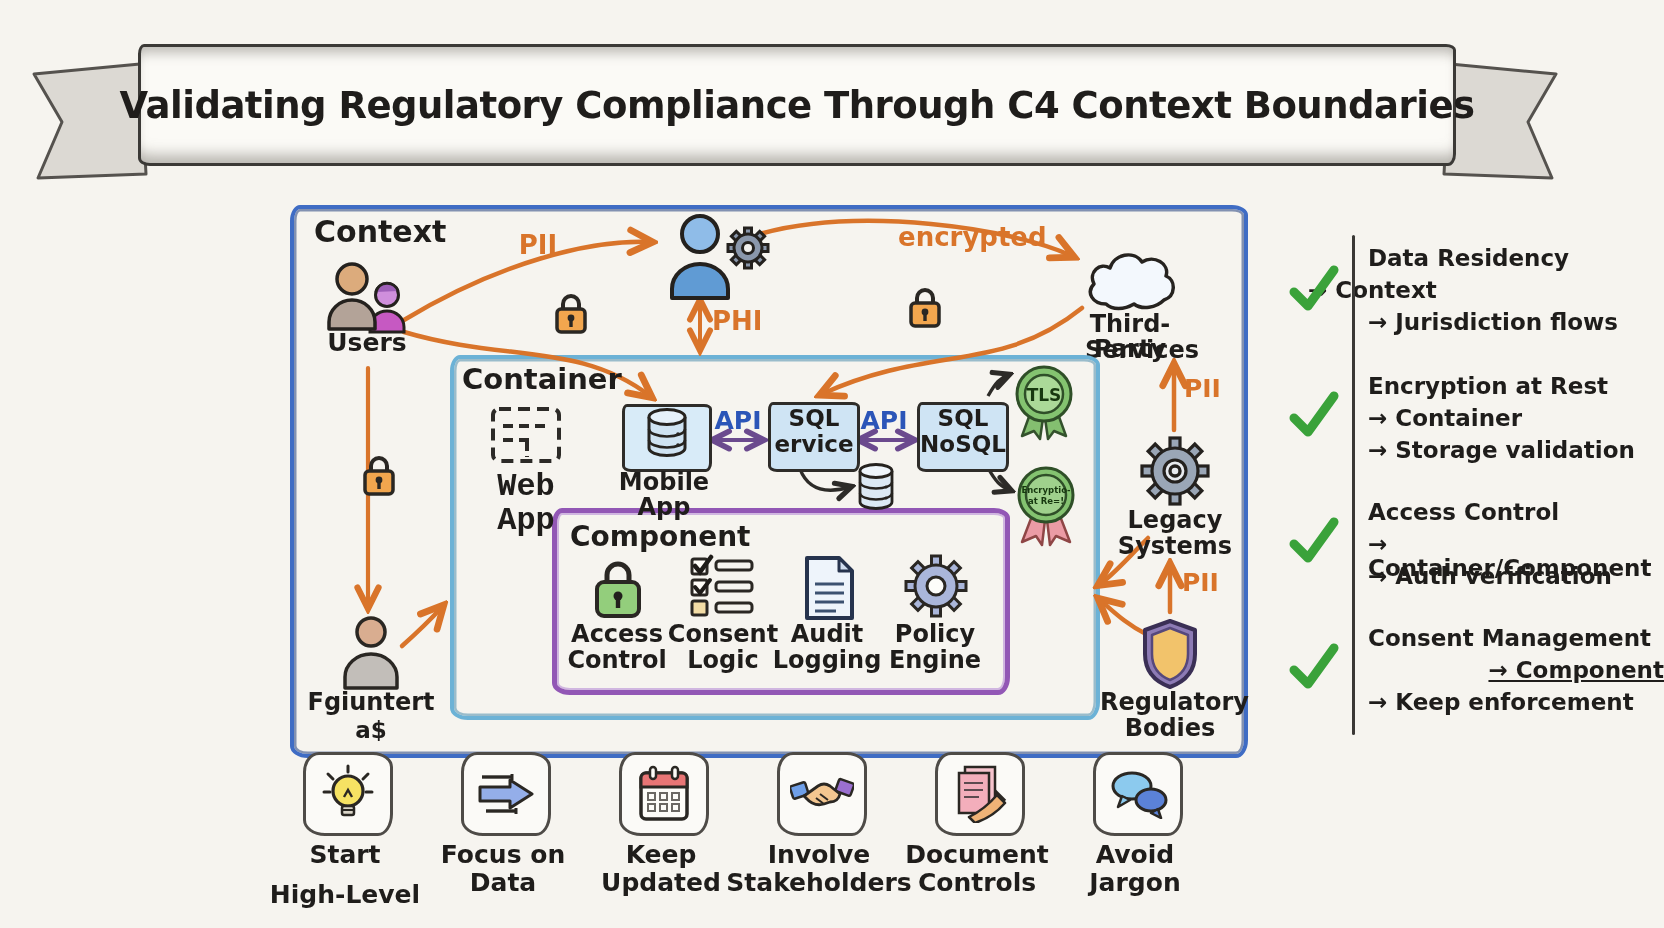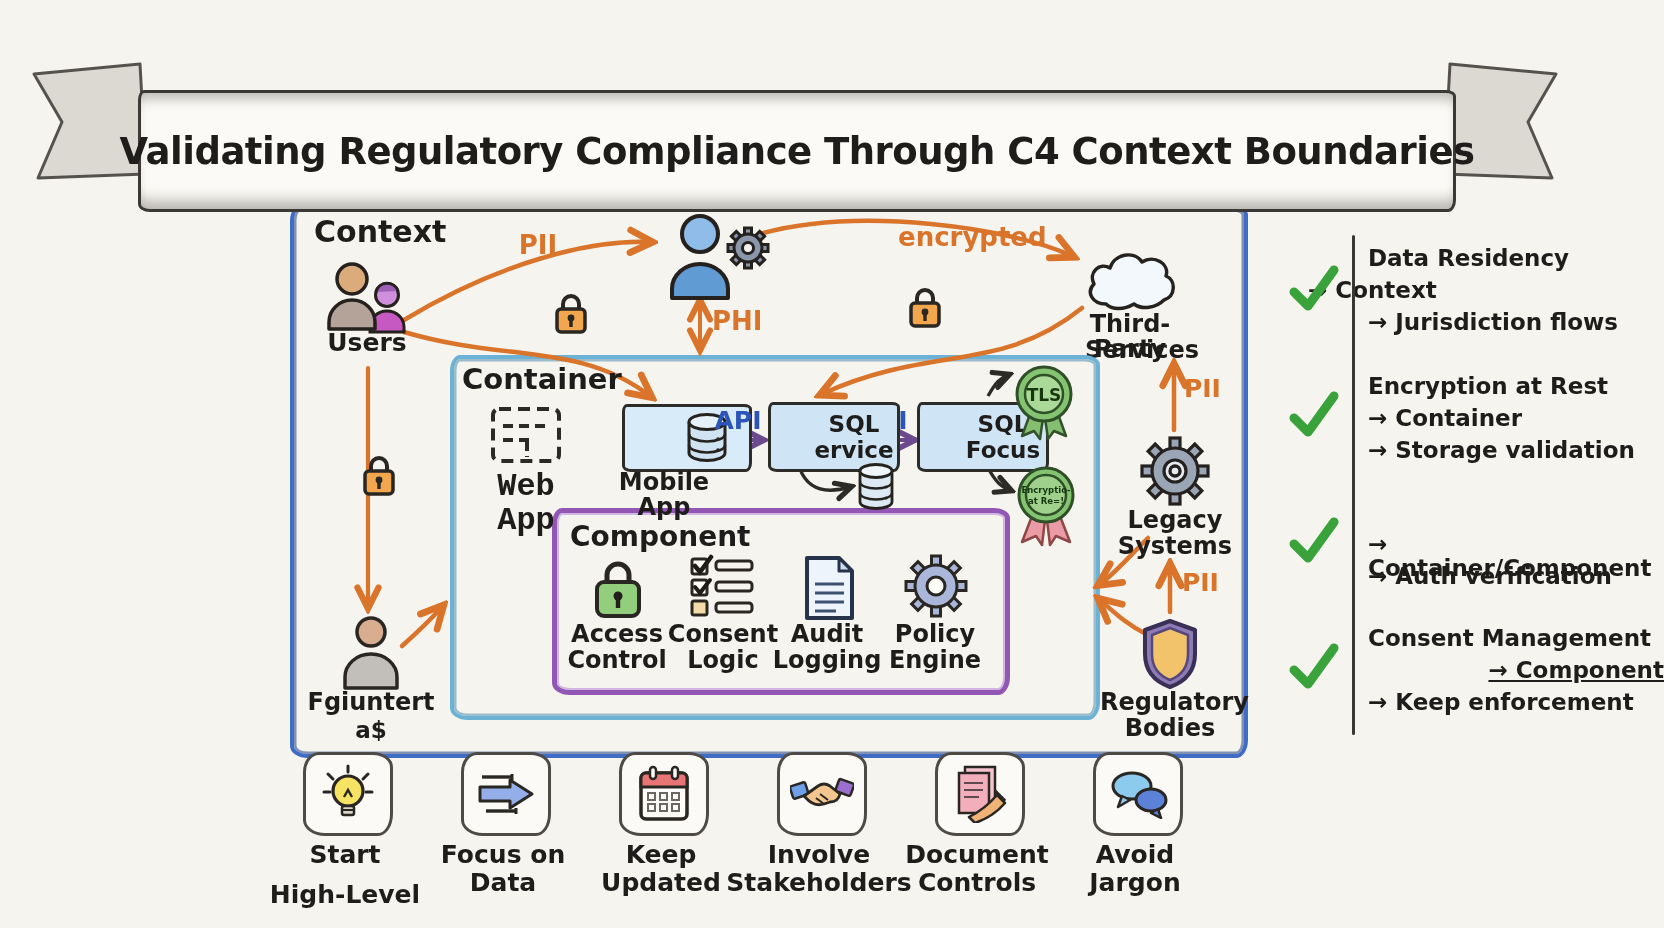--- a/index.html
+++ b/index.html
@@ -5,32 +5,32 @@
   html,body{margin:0;padding:0;background:#e9e7e2;}
   .stage{position:relative;width:1664px;height:928px;background:#f6f4ef;overflow:hidden;
          font-family:"DejaVu Sans","Liberation Sans",sans-serif;color:#1f1d1b;}
   .abs{position:absolute;}
   .lbl{position:absolute;font-weight:bold;text-align:center;color:#1f1d1b;line-height:1.05;}
   .sk{border-radius:10px 16px 12px 18px / 16px 10px 18px 12px;}
   
   .band{position:absolute;left:138px;top:44px;width:1312px;height:116px;background:#fbfaf6;
         border:3px solid #3b3936;border-radius:6px 10px 8px 12px/10px 6px 12px 8px;z-index:4;
         box-shadow:inset 0 14px 12px -8px rgba(118,113,106,.45), inset 0 -16px 14px -8px rgba(118,113,106,.5);
-        display:flex;align-items:center;justify-content:center;margin-top:46px;}
+        display:flex;align-items:center;justify-content:center;}
   .band-title{font-size:37px;font-weight:bold;letter-spacing:-.5px;white-space:nowrap;}
   
   .ctx{position:absolute;left:290px;top:205px;width:950px;height:545px;border:4px solid #3f6cc4;
        box-shadow:inset 0 0 0 2.5px rgba(34,64,126,.55);background:transparent;z-index:1;}
   .cnt{position:absolute;left:450px;top:355px;width:642px;height:357px;border:4px solid #6cb2d6;
        box-shadow:inset 0 0 0 2.5px rgba(61,131,168,.5);z-index:2;}
   .cmp{position:absolute;left:552px;top:508px;width:448px;height:177px;border:5px solid #9257b5;
        box-shadow:inset 0 0 0 2px rgba(199,166,220,.8);z-index:3;}
   .box-label{font-weight:bold;position:absolute;}
   .node-box{position:absolute;background:#d8ebf8;border:3.5px solid #2e2c29;border-radius:5px 8px 6px 9px/8px 5px 9px 6px;
-            display:flex;align-items:center;justify-content:center;z-index:6;padding-left:40px;}
+            display:flex;justify-content:center;z-index:6;}
   .sql-text{font-weight:bold;font-size:23px;text-align:center;line-height:1.15;}
   .orange{color:#d9742a;}
   .api{color:#2b55b8;font-weight:bold;font-size:25px;position:absolute;text-align:center;z-index:6;}
   .icon{position:absolute;z-index:6;}
   .lock{z-index:9;}
   .arrows{position:absolute;left:0;top:0;z-index:5;pointer-events:none;}
   .divider{position:absolute;left:1352px;top:235px;width:3px;height:500px;background:#3a3835;border-radius:2px;z-index:2;}
   .chk-title{font-size:23px;}
   .tip-card{position:absolute;width:84px;height:78px;background:#fbfaf7;border:3.5px solid #4e4b47;
             border-radius:16px 20px 15px 22px/20px 15px 22px 16px;display:flex;align-items:center;justify-content:center;z-index:2;}
@@ -185,21 +185,21 @@
 
   <div class="node-box" style="left:768px;top:402px;width:86px;height:64px;background:#cfe4f4;">
     <div class="sql-text">
       <div>SQL</div>
       <div>ervice</div>
     </div>
   </div>
   <div class="node-box" style="left:917px;top:402px;width:86px;height:64px;background:#cfe4f4;">
     <div class="sql-text">
       <div>SQL</div>
-      <div>Focus</div>
+      <div>NoSQL</div>
     </div>
   </div>
 
   <svg class="icon" style="left:856px;top:462px;" width="40" height="50" viewBox="0 0 40 50">
     <path d="M4,9 V40 a16,6.5 0 0 0 32,0 V9" fill="#dce9f4" stroke="#26231f" stroke-width="2.8"></path>
     <ellipse cx="20" cy="9" rx="16" ry="6.5" fill="#eef5fb" stroke="#26231f" stroke-width="2.8"></ellipse>
     <path d="M4,20 a16,6.5 0 0 0 32,0 M4,31 a16,6.5 0 0 0 32,0" fill="none" stroke="#26231f" stroke-width="2.4"></path>
     <circle cx="30" cy="25" r="1.6" fill="#26231f"></circle>
       <circle cx="30" cy="36" r="1.6" fill="#26231f"></circle>
   </svg>
@@ -312,20 +312,21 @@
   <svg class="icon" style="left:1288px;top:388px;" width="52" height="52" viewBox="0 0 52 52">
     <path d="M6,30 L20,44 L46,8" stroke="#3aa23a" stroke-width="9" fill="none" stroke-linecap="round" stroke-linejoin="round"></path>
   </svg>
   <div class="lbl chk-title" style="left:1368px;top:374px;width:296px;text-align:left;">Encryption at Rest</div>
   <div class="lbl chk-title" style="left:1368px;top:406px;width:296px;text-align:left;">→ Container</div>
   <div class="lbl chk-title" style="left:1368px;top:438px;width:296px;text-align:left;">→ Storage validation</div>
 
   <svg class="icon" style="left:1288px;top:514px;" width="52" height="52" viewBox="0 0 52 52">
     <path d="M6,30 L20,44 L46,8" stroke="#3aa23a" stroke-width="9" fill="none" stroke-linecap="round" stroke-linejoin="round"></path>
   </svg>
+  <div class="lbl chk-title" style="left:1368px;top:500px;width:296px;text-align:left;">Access Control</div>
   <div class="lbl chk-title" style="left:1368px;top:532px;width:296px;text-align:left;">→ Container/Component</div>
   <div class="lbl chk-title" style="left:1368px;top:564px;width:296px;text-align:left;">→ Auth verification</div>
 
   <svg class="icon" style="left:1288px;top:640px;" width="52" height="52" viewBox="0 0 52 52">
     <path d="M6,30 L20,44 L46,8" stroke="#3aa23a" stroke-width="9" fill="none" stroke-linecap="round" stroke-linejoin="round"></path>
   </svg>
   <div class="lbl chk-title" style="left:1368px;top:626px;width:296px;text-align:left;">Consent Management</div>
   <div class="lbl chk-title" style="left:1368px;top:658px;width:296px;text-align:right;text-decoration:underline;">→ Component</div>
   <div class="lbl chk-title" style="left:1368px;top:690px;width:296px;text-align:left;">→ Keep enforcement</div>
 

